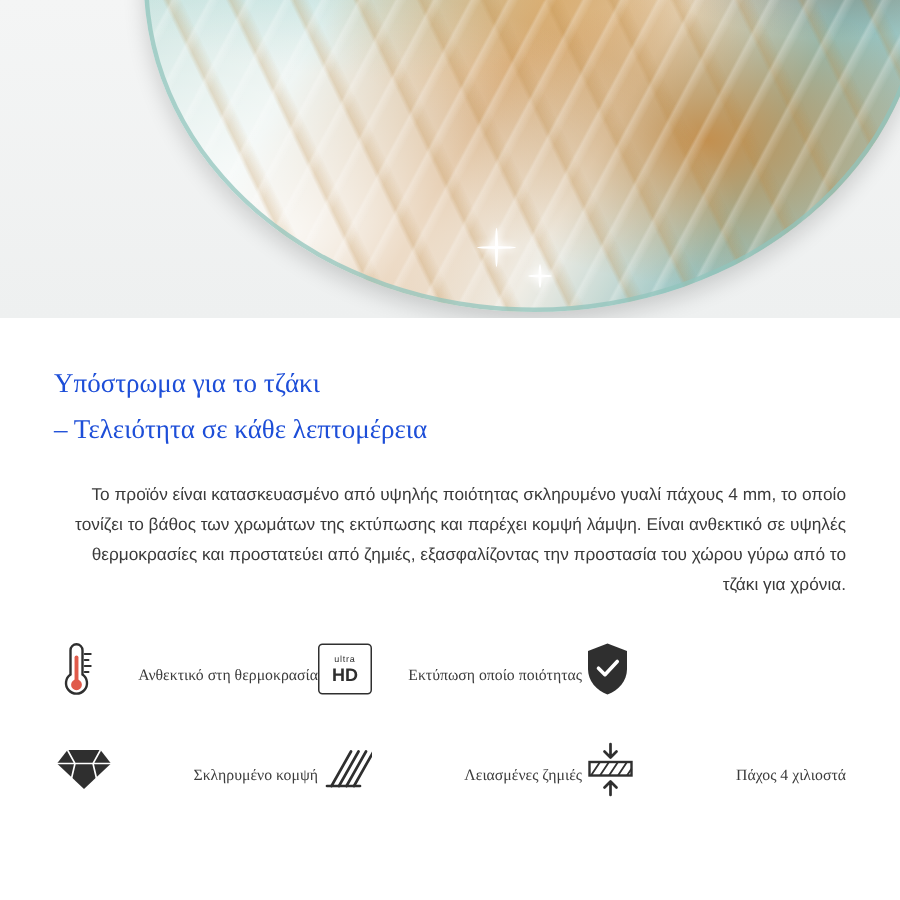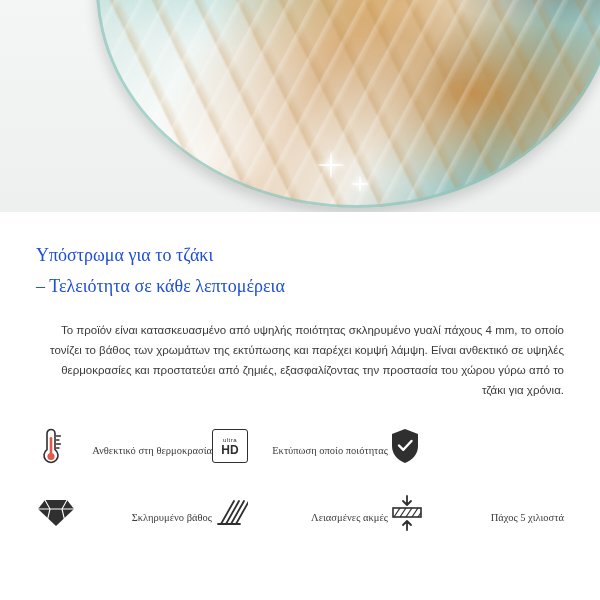--- a/index.html
+++ b/index.html
@@ -227,40 +227,40 @@
         </div>
       </div>
 
       <div class="feature">
         <div class="feature-icon">
           <svg width="40" height="34" viewBox="0 0 40 34" xmlns="http://www.w3.org/2000/svg">
             <path d="M9 4h22l7 9-18 17L2 13 9 4z" fill="#2f2f2f"></path>
             <path d="M2 13h36M9 4l5 9-4 17M31 4l-5 9 4 17M14 13h12" stroke="#ffffff" stroke-width="1.1" fill="none"></path>
           </svg>
         </div>
-        <div class="feature-label">Σκληρυμένο βάθος</div>
+        <div class="feature-label">Σκληρυμένο κομψή</div>
       </div>
 
       <div class="feature">
         <div class="feature-icon">
           <svg width="36" height="34" viewBox="0 0 36 34" xmlns="http://www.w3.org/2000/svg">
             <path d="M9 28 22 5M14 28 27 5M19 28 32 5M24 28 37 5" stroke="#2f2f2f" stroke-width="1.8" stroke-linecap="round"></path>
             <path d="M6 28h22" stroke="#2f2f2f" stroke-width="1.8" stroke-linecap="round"></path>
           </svg>
         </div>
-        <div class="feature-label">Λειασμένες ακμές</div>
+        <div class="feature-label">Λειασμένες ζημιές</div>
       </div>
 
       <div class="feature">
         <div class="feature-icon">
           <svg width="38" height="38" viewBox="0 0 38 38" xmlns="http://www.w3.org/2000/svg">
             <path d="M19 2v8M15 7l4 4 4-4" stroke="#2f2f2f" stroke-width="1.8" fill="none" stroke-linecap="round" stroke-linejoin="round"></path>
             <rect x="5" y="14" width="28" height="9" fill="none" stroke="#2f2f2f" stroke-width="1.6"></rect>
             <path d="M6 23l6-9M12 23l6-9M18 23l6-9M24 23l6-9M30 23l3-4.5" stroke="#2f2f2f" stroke-width="1.2"></path>
             <path d="M19 36v-8M15 31l4-4 4 4" stroke="#2f2f2f" stroke-width="1.8" fill="none" stroke-linecap="round" stroke-linejoin="round"></path>
           </svg>
         </div>
-        <div class="feature-label">Πάχος 5 χιλιοστά</div>
+        <div class="feature-label">Πάχος 4 χιλιοστά</div>
       </div>
 
     </div>
   </div>
 </div>
 
 </body></html>

